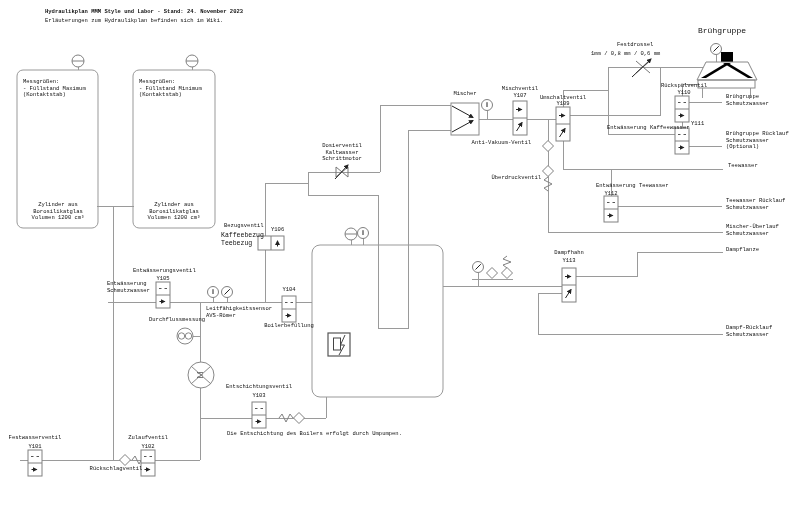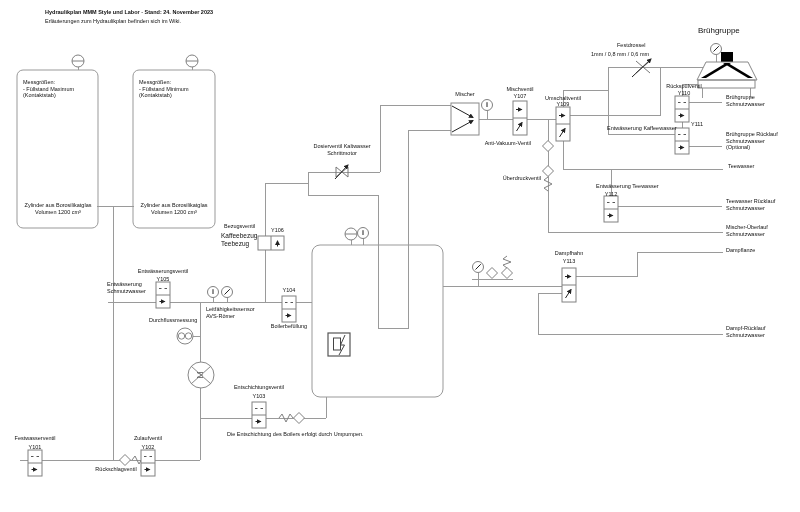--- a/index.html
+++ b/index.html
@@ -1,20 +1,20 @@
 <!DOCTYPE html>
 <html><head>
 <meta charset="utf-8">
 <style>
   html,body{margin:0;padding:0;background:#fff;}
   #stage{position:relative;width:800px;height:512px;background:#fff;overflow:hidden;
          font-family:"Liberation Sans",sans-serif;color:#111;}
   svg{position:absolute;left:0;top:0;}
   .lbl{position:absolute;font-size:5.5px;line-height:6.5px;color:#111;
-       white-space:pre-line;font-family:Liberation Sans, sans-serif;}
+       white-space:pre-line;font-family:Liberation Mono, monospace;}
   .c{text-align:center;}
   .r{text-align:right;}
   .b{font-weight:700;}
   .big{font-size:8px;line-height:9px;}
   .md{font-size:6.5px;line-height:7.5px;}
 </style>
 </head>
 <body>
 
 <div id="stage">

